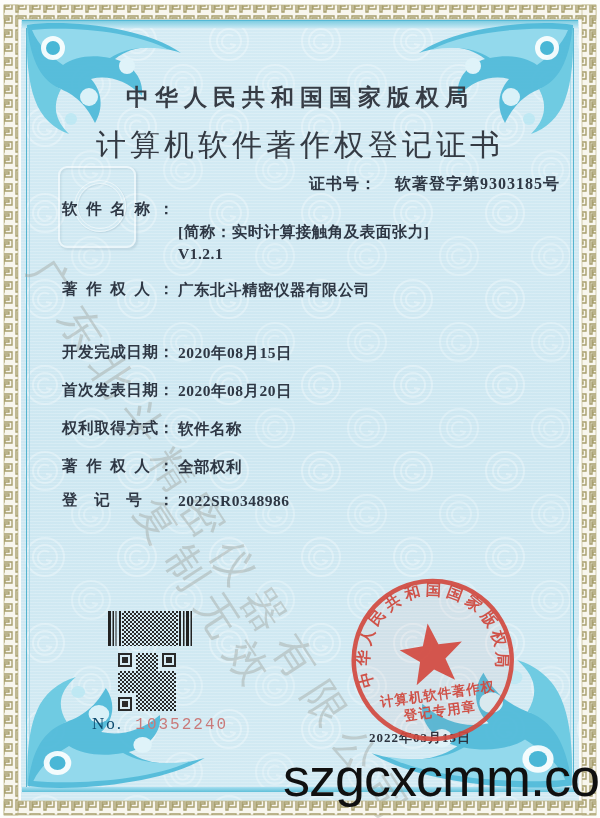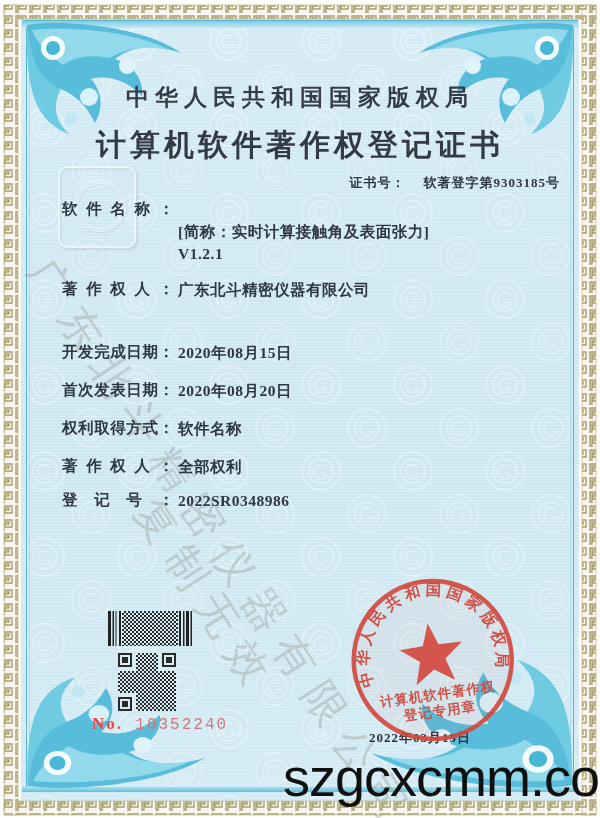--- a/index.html
+++ b/index.html
@@ -33,39 +33,39 @@
 
   
   .wm { position:absolute; z-index:4; white-space:nowrap; color:rgba(155,158,150,.40);
         font-size:42px; letter-spacing:14px; transform-origin:left top; transform:rotate(57deg); }
   .wm-company { left:62px; top:248px; }
   .wm-copy    { left:168px; top:488px; }
 
   
   .txt { position:absolute; z-index:6; color:#2e3744; }
   .authority { left:0; width:600px; top:82px; text-align:center; font-size:23px; font-weight:700; letter-spacing:6px; color:#363c45; }
-  .cert-title { left:0; width:600px; top:125px; text-align:center; font-size:30px; font-weight:700; letter-spacing:4px; color:#343a43; }
-  .cert-no { right:40px; top:174px; font-size:13px; font-weight:700; letter-spacing:1px; }
+  .cert-title { left:0; width:600px; top:125px; text-align:center; font-size:30px; font-weight:400; letter-spacing:4px; color:#343a43; }
+  .cert-no { right:40px; top:174px; font-size:16px; font-weight:700; letter-spacing:1px; }
   .cert-no .gap { display:inline-block; width:18px; }
 
   .row { position:absolute; left:62px; width:500px; z-index:6; font-size:15.5px; font-weight:600; color:#2e3744; }
   .row .lbl { position:absolute; left:0; top:0; display:inline-block; width:112px; text-align:justify; text-align-last:justify; }
   .row .val { position:absolute; left:116px; top:0; width:384px; line-height:22px; letter-spacing:.5px; }
   .r1 { top:199px; } .r2 { top:279px; } .r3 { top:342px; } .r4 { top:380px; }
   .r5 { top:418px; } .r6 { top:456px; } .r7 { top:490px; }
 
   .statement { left:40px; top:523px; width:522px; font-size:15.5px; font-weight:600; line-height:34px; letter-spacing:.5px; }
   .statement .l1 { text-indent:2em; white-space:nowrap; }
   .statement .l2 { white-space:nowrap; }
 
   .barcode { position:absolute; left:108px; top:611px; z-index:6; }
   .qrcode  { position:absolute; left:118px; top:653px; z-index:6; }
 
   .serial { position:absolute; left:92px; top:714px; z-index:6; font-size:17px; }
-  .serial .pre { color:#ef4444; letter-spacing:2px;font-weight:bold; }
+  .serial .pre { color:#0c4a6e; letter-spacing:2px; }
   .serial .num { color:#c97a7a; font-family:"Liberation Mono","DejaVu Sans Mono",monospace; font-size:16px; letter-spacing:2px; margin-left:8px;text-align:center; }
 
   .seal { position:absolute; left:338px; top:572px; z-index:7; transform:rotate(-8deg); }
   .issue-date { position:absolute; left:0; width:600px; top:729px; z-index:6; text-align:center; padding-left:250px;
     font-size:13px; font-weight:700; letter-spacing:1px; color:#2c333e; text-align:left; left:369px; width:220px; padding:0; }
 
   .site { position:absolute; left:283px; top:746px; z-index:8; font-family:"Liberation Sans","DejaVu Sans",sans-serif;
     font-size:54px; color:#101010; white-space:nowrap; letter-spacing:-1px; }
 </style>
 </head>

